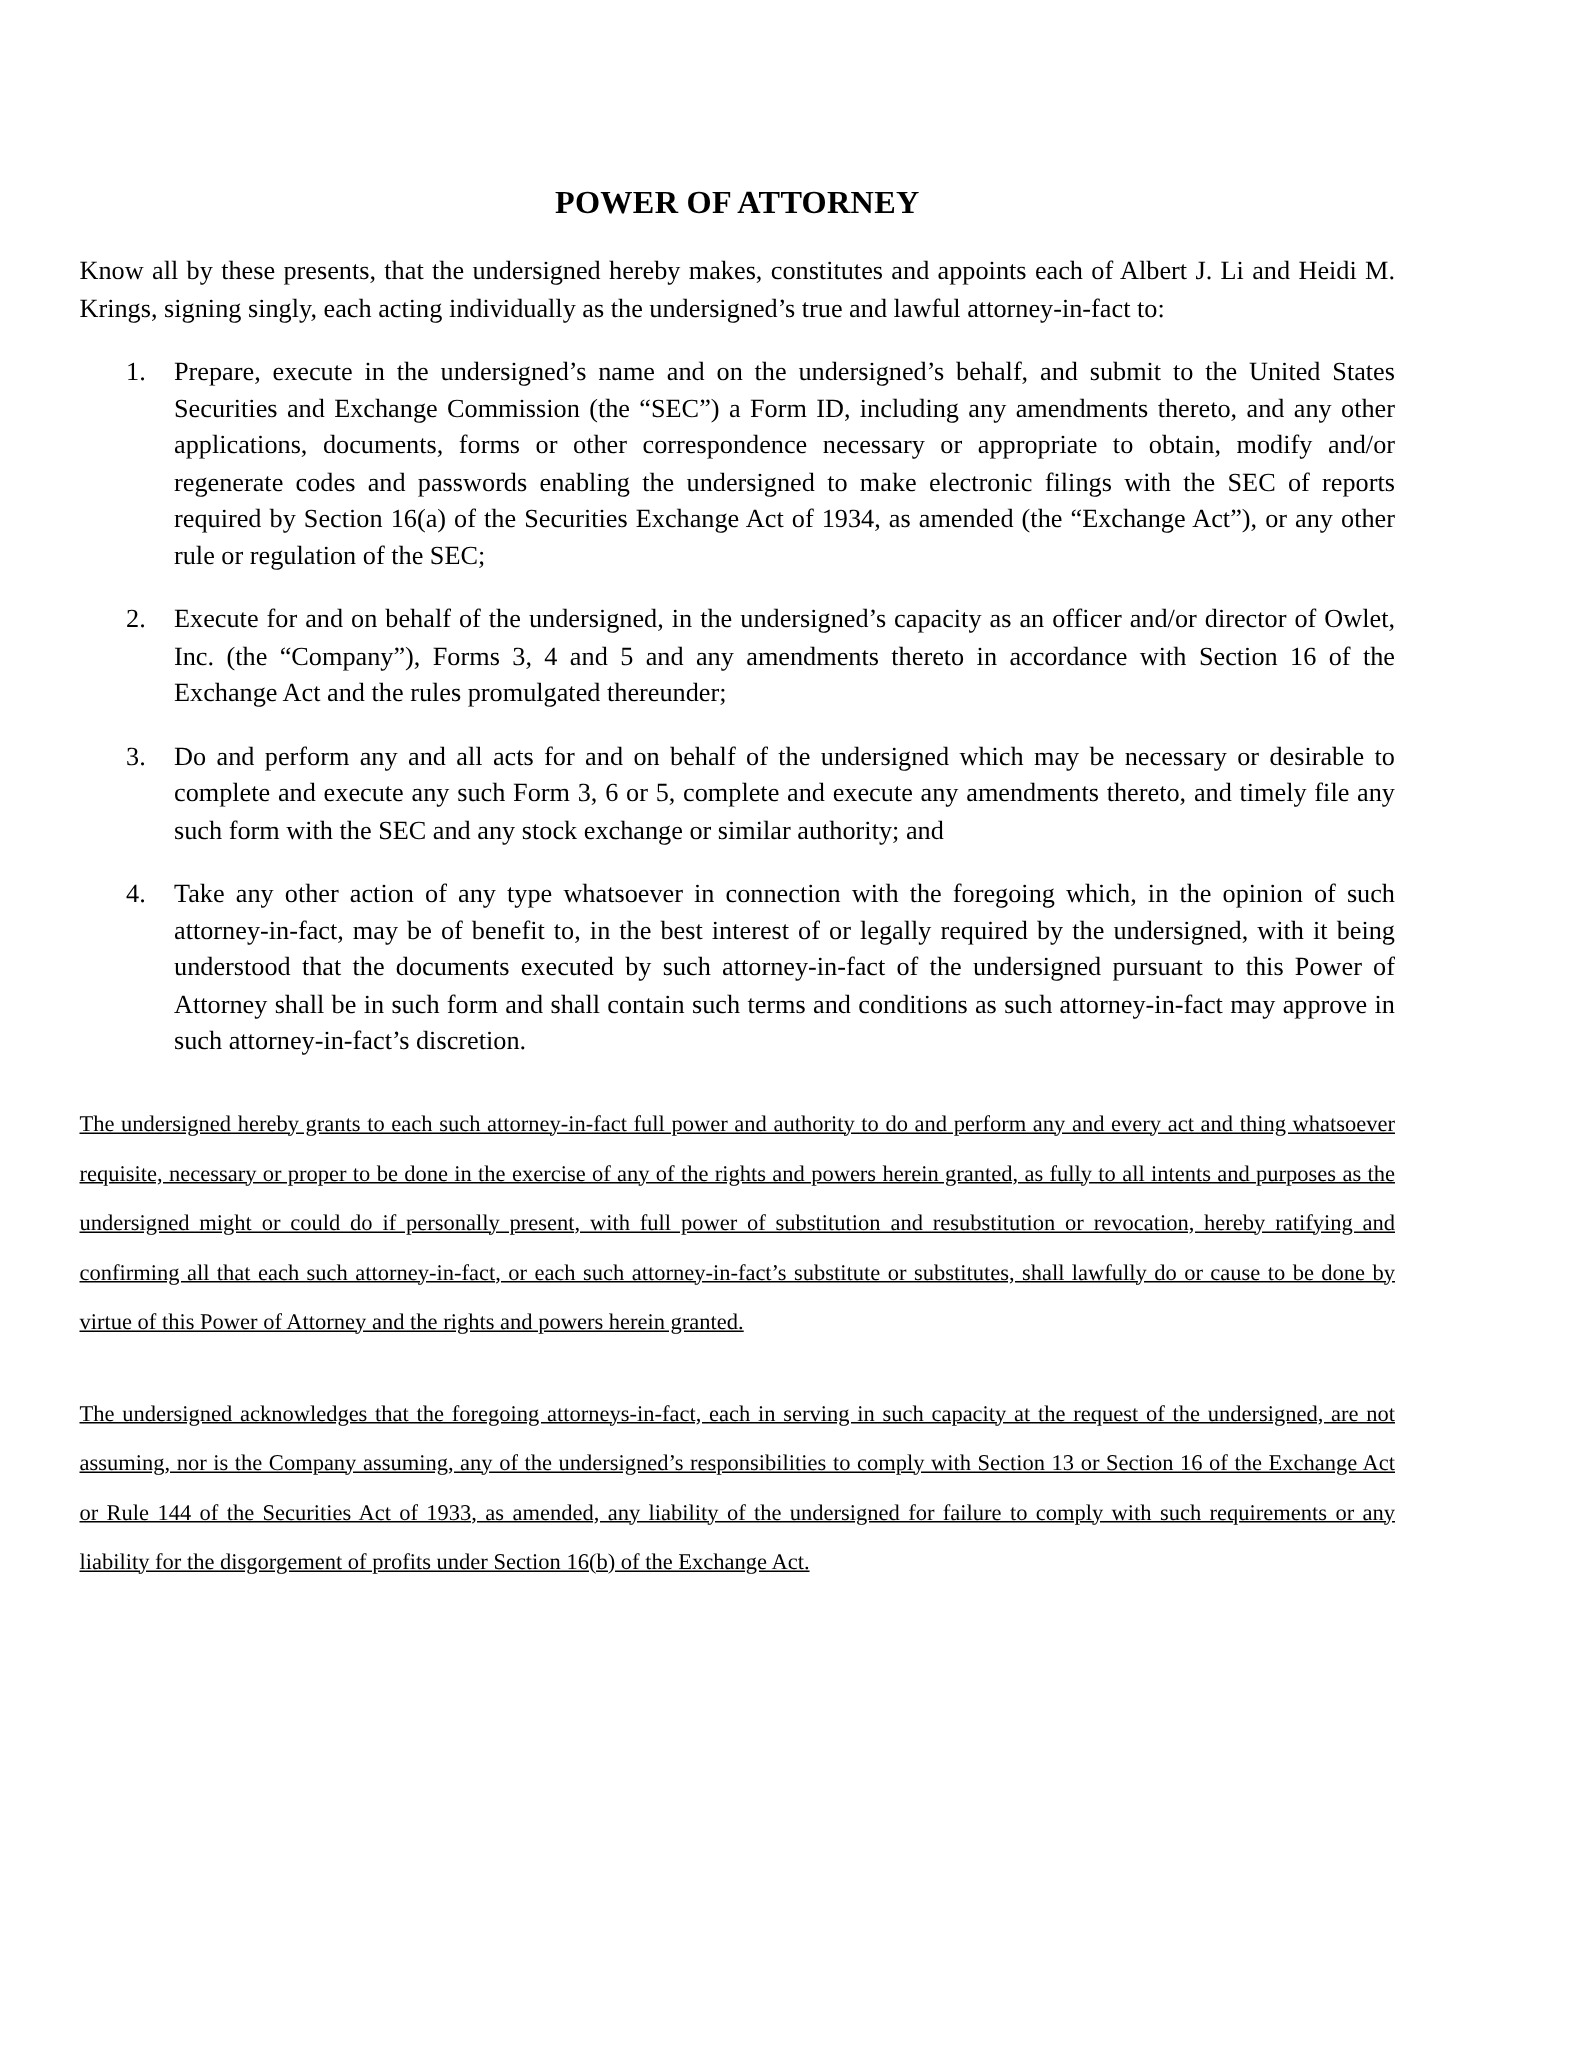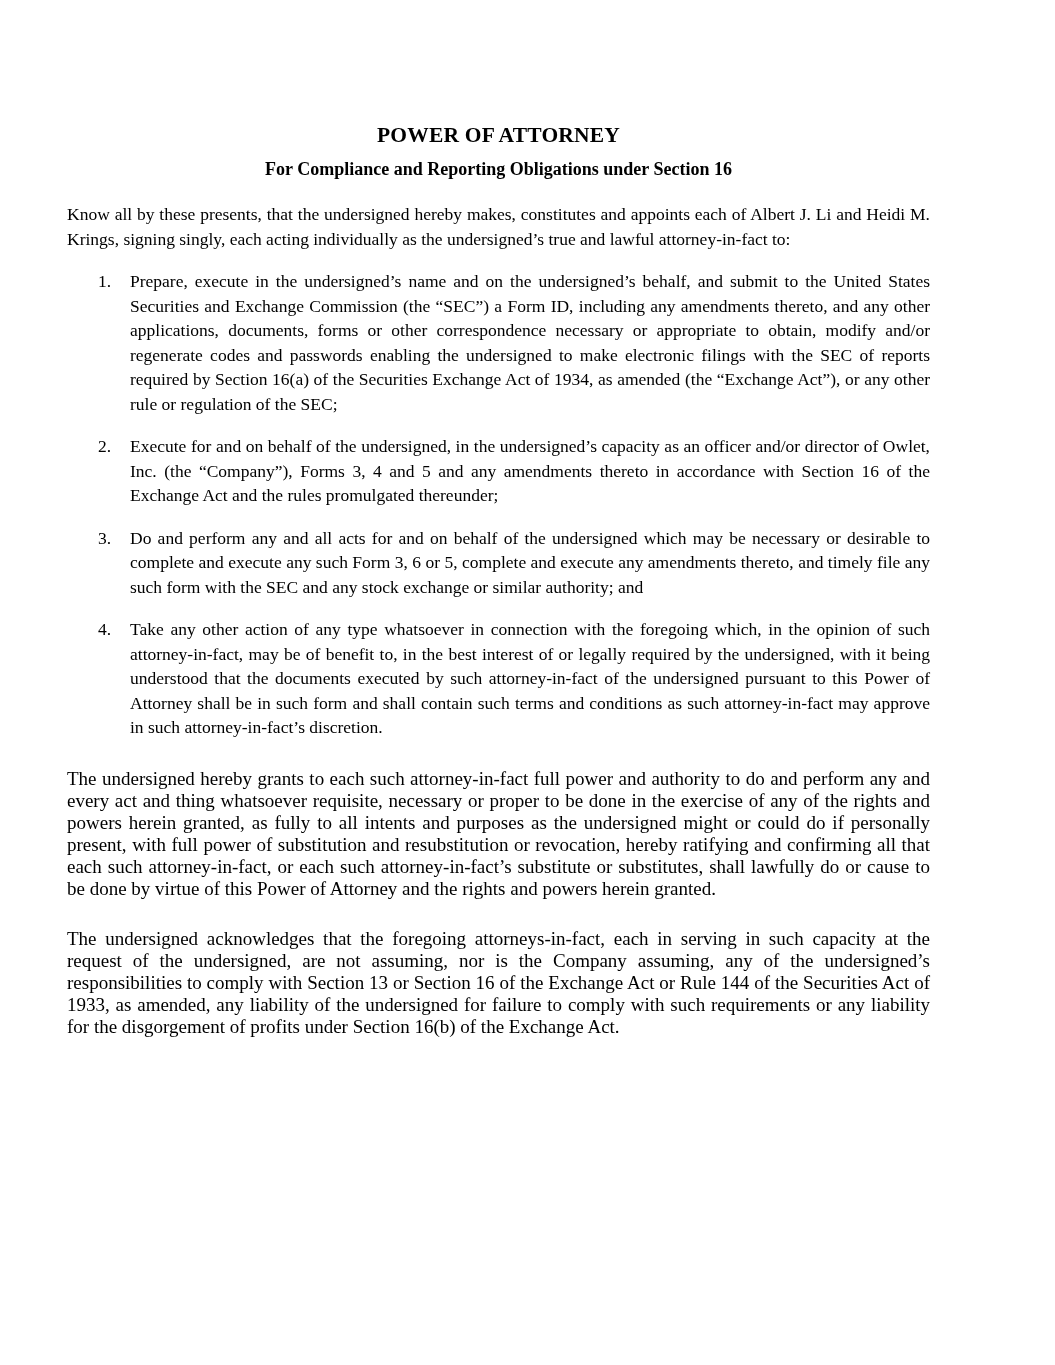--- a/index.html
+++ b/index.html
@@ -6,21 +6,21 @@
   html, body { background: #ffffff; }
   body {
     width: 1055px;
     height: 1365px;
     font-family: "Liberation Serif", "DejaVu Serif", serif;
     color: #000000;
     position: relative;
     overflow: hidden;
   }
   .page {
-    padding: 123px 125px 0 67px;
+    padding: 123px 125px 0 53px;
   }
   .doc-title {
     text-align: center;
     font-weight: bold;
     font-size: 21.5px;
     letter-spacing: 0.2px;
     margin-bottom: 8px;
   }
   .doc-subtitle {
     text-align: center;
@@ -45,34 +45,34 @@
     text-align: justify;
     margin-bottom: 18px;
   }
   .list-number {
     position: absolute;
     left: 31px;
     top: 0;
   }
   .body-paragraph {
     margin-top: 28px;
-    font-size: 19px;
-    line-height: 22px;
+    font-size: 15px;
+    line-height: 33px;
     text-align: justify;
+    text-decoration: underline;
   }
 </style>
 </head>
 <body>
 
 <div class="page">
 
   <h1 class="doc-title">POWER OF ATTORNEY</h1>
 
   <div class="doc-subtitle">
-    <div>For Compliance and Reporting Obligations under Section 16</div>
   </div>
 
   <p class="intro">Know all by these presents, that the undersigned hereby makes, constitutes and appoints each of Albert J. Li and Heidi M. Krings, signing singly, each acting individually as the undersigned’s true and lawful attorney-in-fact to:</p>
 
   <div class="poa-list">
 
     <div class="list-item">
       <span class="list-number">1.</span>
       <span>Prepare, execute in the undersigned’s name and on the undersigned’s behalf, and submit to the United States Securities and Exchange Commission (the “SEC”) a Form ID, including any amendments thereto, and any other applications, documents, forms or other correspondence necessary or appropriate to obtain, modify and/or regenerate codes and passwords enabling the undersigned to make electronic filings with the SEC of reports required by Section 16(a) of the Securities Exchange Act of 1934, as amended (the “Exchange Act”), or any other rule or regulation of the SEC;</span>
     </div>

